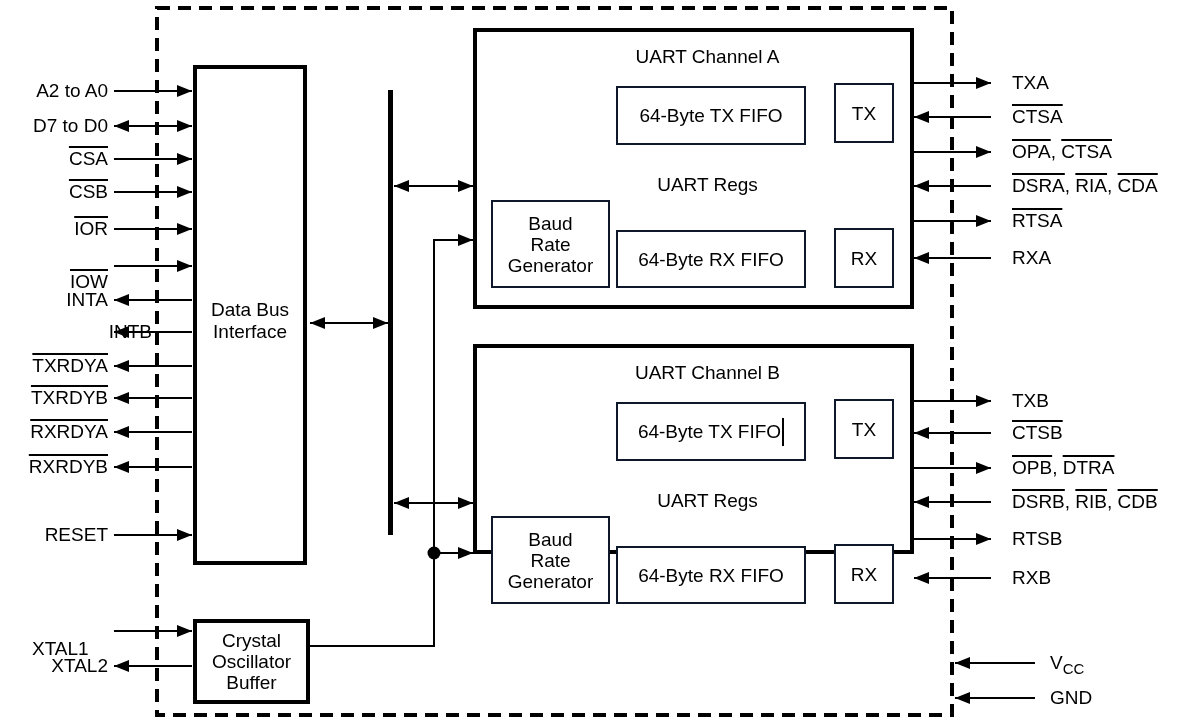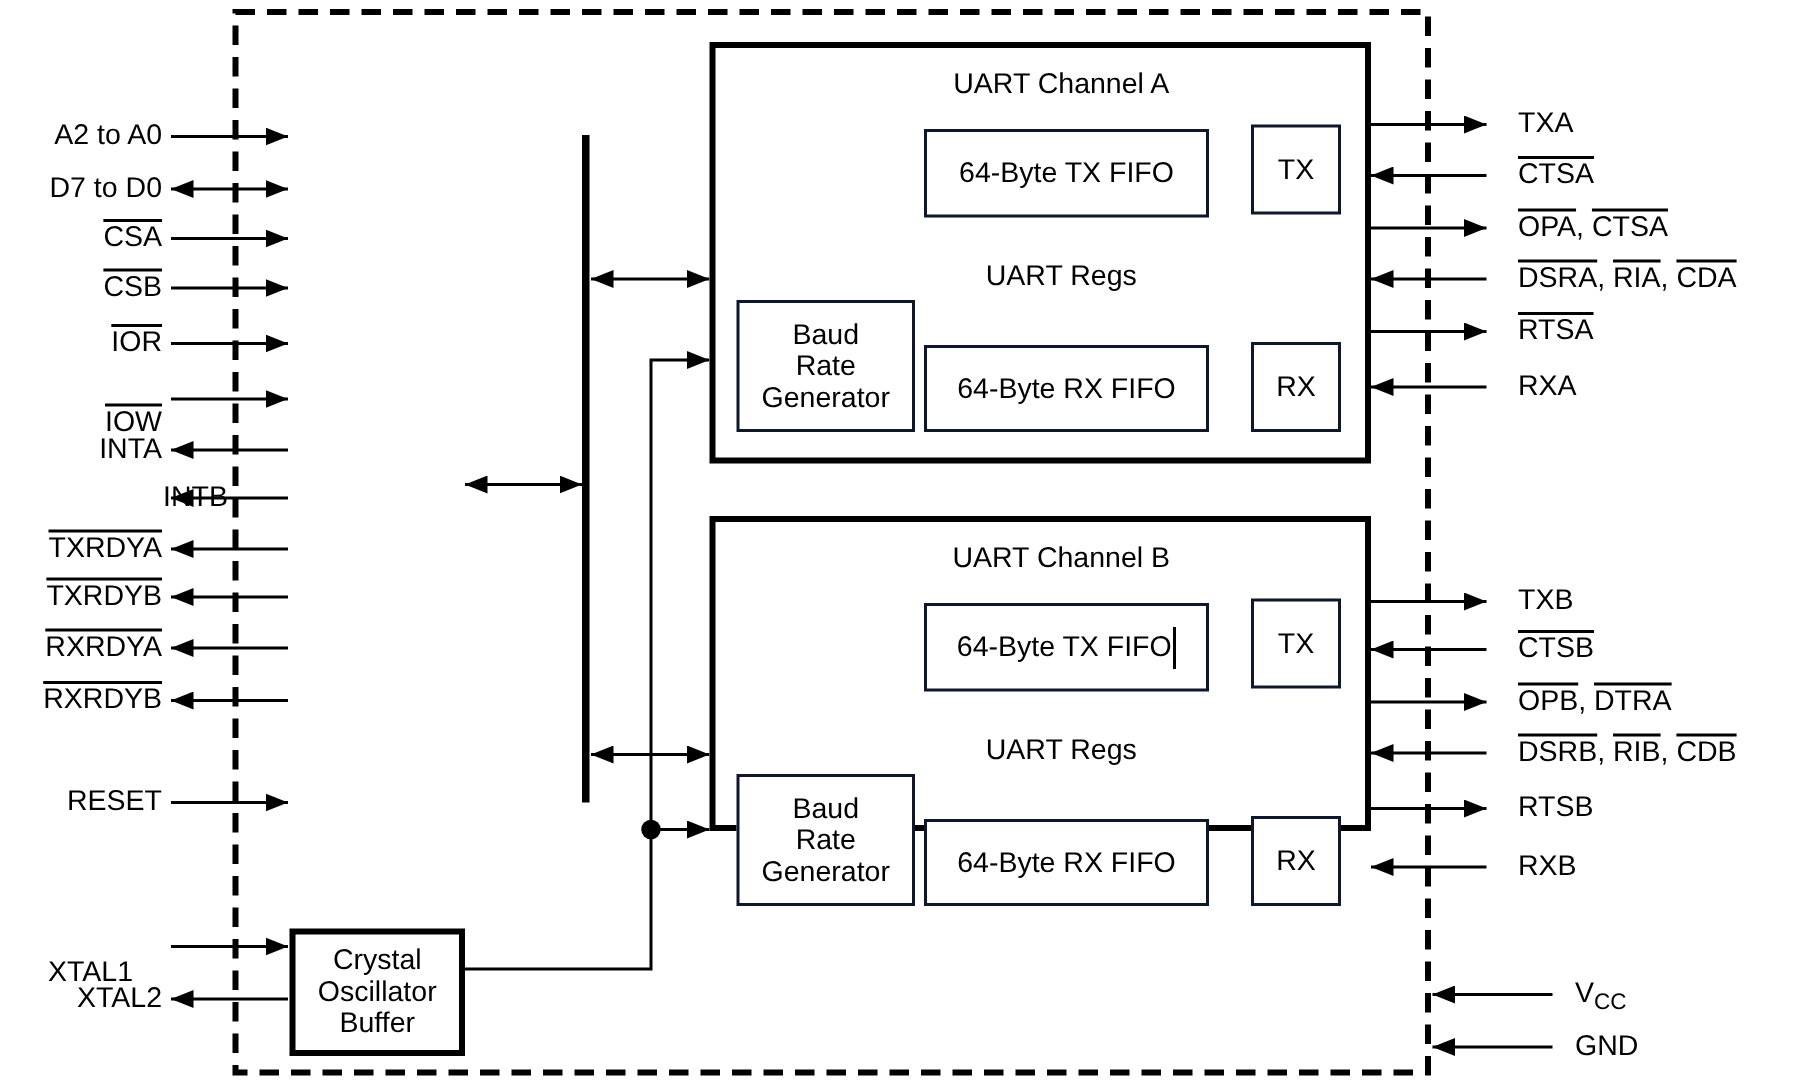--- a/index.html
+++ b/index.html
@@ -86,20 +86,24 @@
         <line x1="914" x2="991" y1="433" y2="433" class="wire" marker-start="url(#arr)"></line>
         <line x1="914" x2="991" y1="468" y2="468" class="wire" marker-end="url(#arr)"></line>
         <line x1="914" x2="991" y1="502" y2="502" class="wire" marker-start="url(#arr)"></line>
         <line x1="914" x2="991" y1="539" y2="539" class="wire" marker-end="url(#arr)"></line>
         <line x1="914" x2="991" y1="578" y2="578" class="wire" marker-start="url(#arr)"></line>
         <line x1="955" x2="1035" y1="663" y2="663" class="wire" marker-start="url(#arr)"></line>
         <line x1="955" x2="1035" y1="698" y2="698" class="wire" marker-start="url(#arr)"></line>
       </g>
   </svg>
 
+  <div class="block dbi" style="left:193px;top:65px;width:114px;height:500px;">
+    <div class="pre">Data Bus
+Interface</div>
+  </div>
 
   <div class="block xtalblock" style="left:193px;top:603px;width:117px;height:85px;">
     <div class="pre">Crystal
 Oscillator
 Buffer</div>
   </div>
 
   <div class="block" style="left:473px;top:28px;width:441px;height:281px;">
     <div class="blocklabel uart-title">UART Channel A</div>
     <div class="innerbox tx-fifo">

